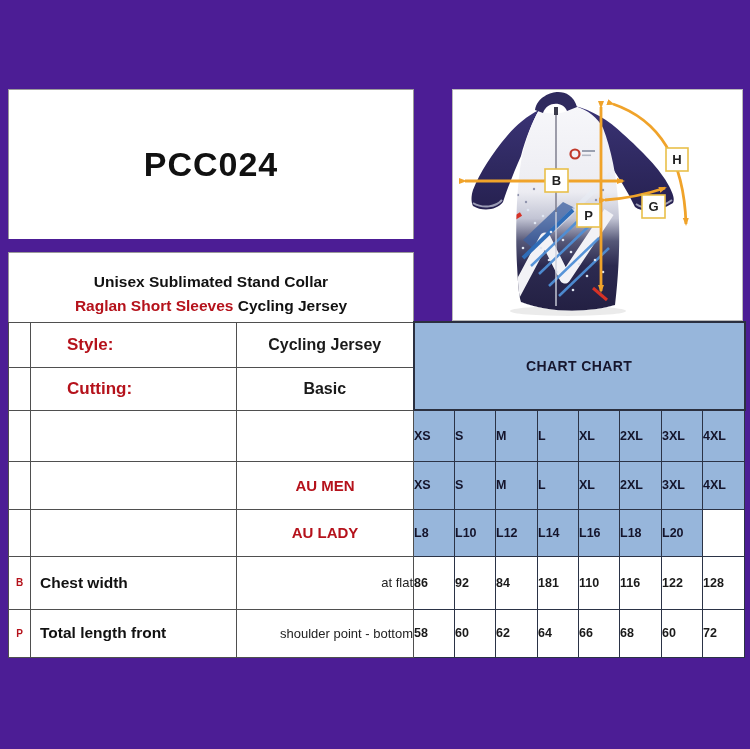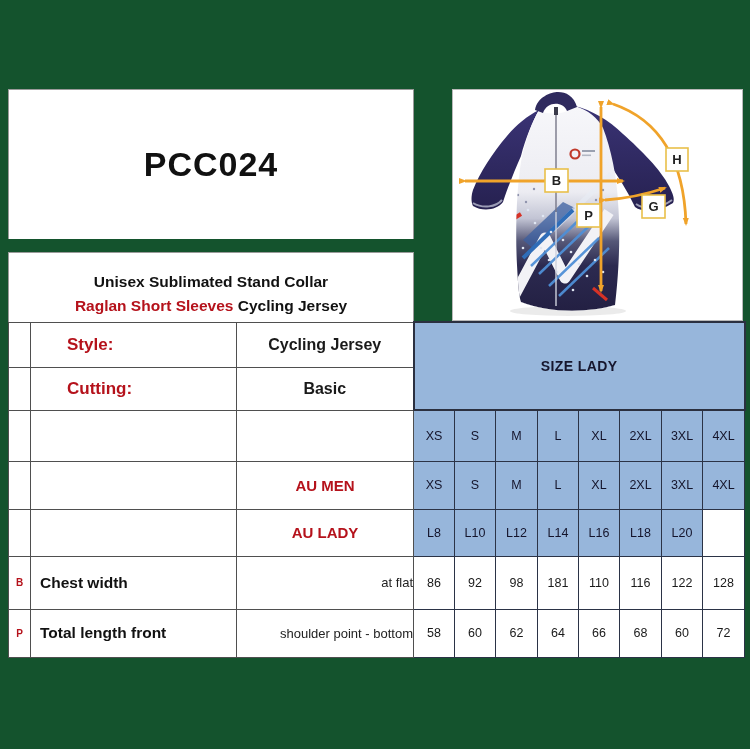--- a/index.html
+++ b/index.html
@@ -1,17 +1,17 @@
 <!DOCTYPE html>
 <html><head>
 <meta charset="utf-8">
 <style>
   html,body{margin:0;padding:0;background:#ffffff;}
   body{font-family:"Liberation Sans", sans-serif; color:#1a1a1a;}
-  #stage{position:relative;width:750px;height:749px;background:#14532d;overflow:hidden;}
+  #stage{position:relative;width:750px;height:749px;background:#4c1d95;overflow:hidden;}
 
   .panel{position:absolute;border:1px solid #9a9a9a;background:#ffffff;box-sizing:border-box;}
   #box-code{left:8px;top:89px;width:406px;height:150px;border-bottom:none;
             display:flex;align-items:center;justify-content:center;}
   #box-code .code{font-size:34px;font-weight:bold;letter-spacing:1px;color:#111;}
   #box-desc{left:8px;top:252px;width:406px;height:83px;
             display:flex;flex-direction:column;align-items:center;justify-content:center;}
   #box-desc .l{font-size:15.5px;font-weight:bold;line-height:1.5;color:#111;text-align:center;}
   .red-text{color:#b5121b;}
   #box-jersey{left:452px;top:89px;width:291px;height:232px;border:1px solid #b9b9b9;}
@@ -21,21 +21,21 @@
   td{border:1px solid #4f4f4f;background:#ffffff;padding:0;box-sizing:border-box;
      font-size:14px;vertical-align:middle;overflow:hidden;white-space:nowrap;}
   td.lbl-red{color:#b5121b;font-weight:bold;font-size:17px;padding-left:36px;text-align:left;}
   td.val-bold{font-weight:bold;font-size:16px;text-align:center;}
   td.grp-red{color:#b5121b;font-weight:bold;font-size:15px;text-align:center;}
   td.letter{color:#b5121b;font-weight:bold;font-size:10px;text-align:center;}
   td.name-b{font-weight:bold;font-size:15.5px;padding-left:9px;text-align:left;color:#111;}
   td.meth{font-size:13px;padding-left:7px;text-align:right;color:#222;}
   td.sizechart{background:#97b6db;border:2px solid #2b3040;text-align:center;
                font-weight:bold;font-size:14px;letter-spacing:.4px;color:#16162e;}
-  td.sz{border:1.5px solid #2b3346;text-align:center;font-weight:normal;font-size:12.5px;color:#14142b;}
+  td.sz{border:1.5px solid #2b3346;font-weight:bold;font-size:12.5px;color:#14142b;}
   td.sz.blue{background:#97b6db;}
   td.sz.num{color:#1a1a1a;}
 </style>
 </head>
 <body>
 
 <div id="stage">
 
   <div class="panel" id="box-code">
     <div class="code">PCC024</div>
@@ -181,21 +181,21 @@
         <col style="width:42px">
         <col style="width:41px">
         <col style="width:42px">
     </colgroup>
 
     <tbody>
         <tr style="height:45px">
       <td class="letter"></td>
       <td class="lbl-red">Style:</td>
       <td class="val-bold">Cycling Jersey</td>
-      <td class="sizechart" colspan="8" rowspan="2">SIZE LADY</td>
+      <td class="sizechart" colspan="8" rowspan="2">CHART CHART</td>
     </tr>
 
     <tr style="height:43px">
       <td class="letter"></td>
       <td class="lbl-red">Cutting:</td>
       <td class="val-bold">Basic</td>
     </tr>
 
     <tr style="height:51px">
       <td></td>
@@ -238,21 +238,21 @@
       <td class="sz blue">L20</td>
       <td class="sz"></td>
     </tr>
 
     <tr style="height:53px">
       <td class="letter">B</td>
       <td class="name-b">Chest width</td>
       <td class="meth">at flat</td>
       <td class="sz num">86</td>
       <td class="sz num">92</td>
-      <td class="sz num">98</td>
+      <td class="sz num">84</td>
       <td class="sz num">181</td>
       <td class="sz num">110</td>
       <td class="sz num">116</td>
       <td class="sz num">122</td>
       <td class="sz num">128</td>
     </tr>
 
     <tr style="height:48px">
       <td class="letter">P</td>
       <td class="name-b">Total length front</td>

